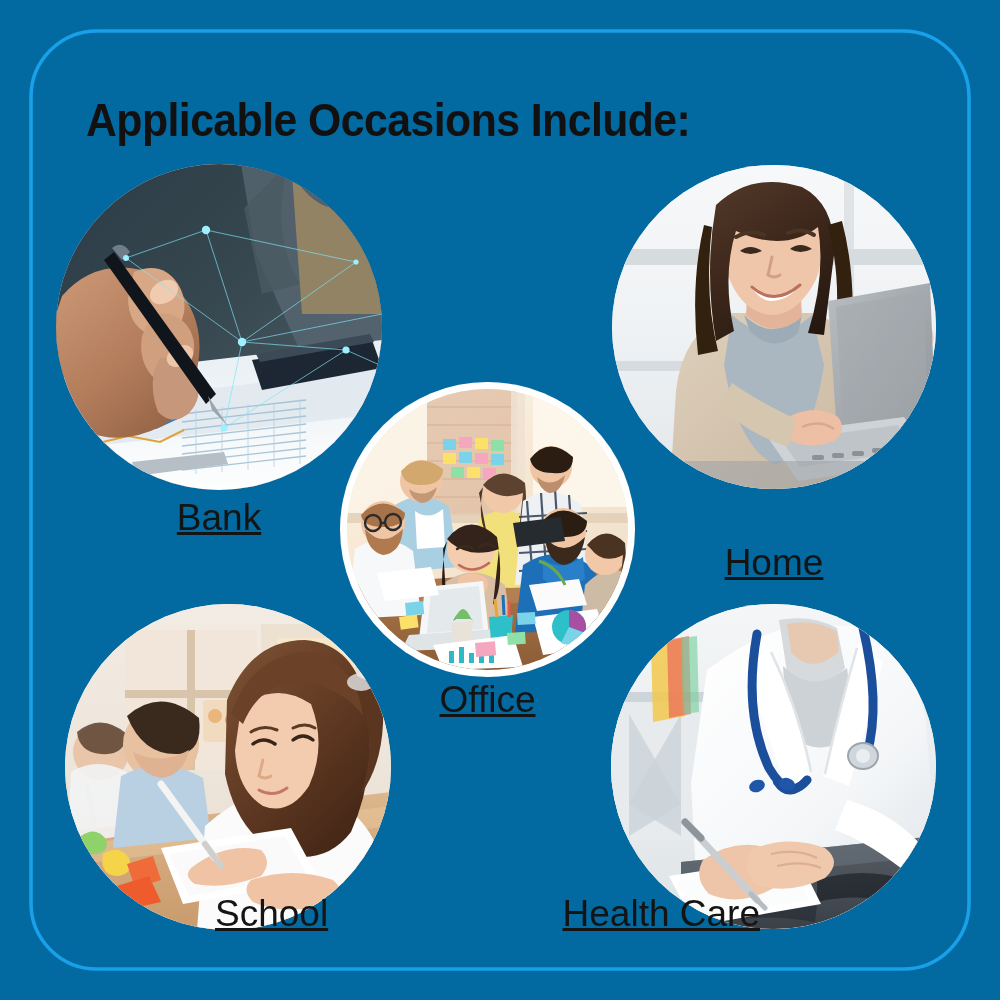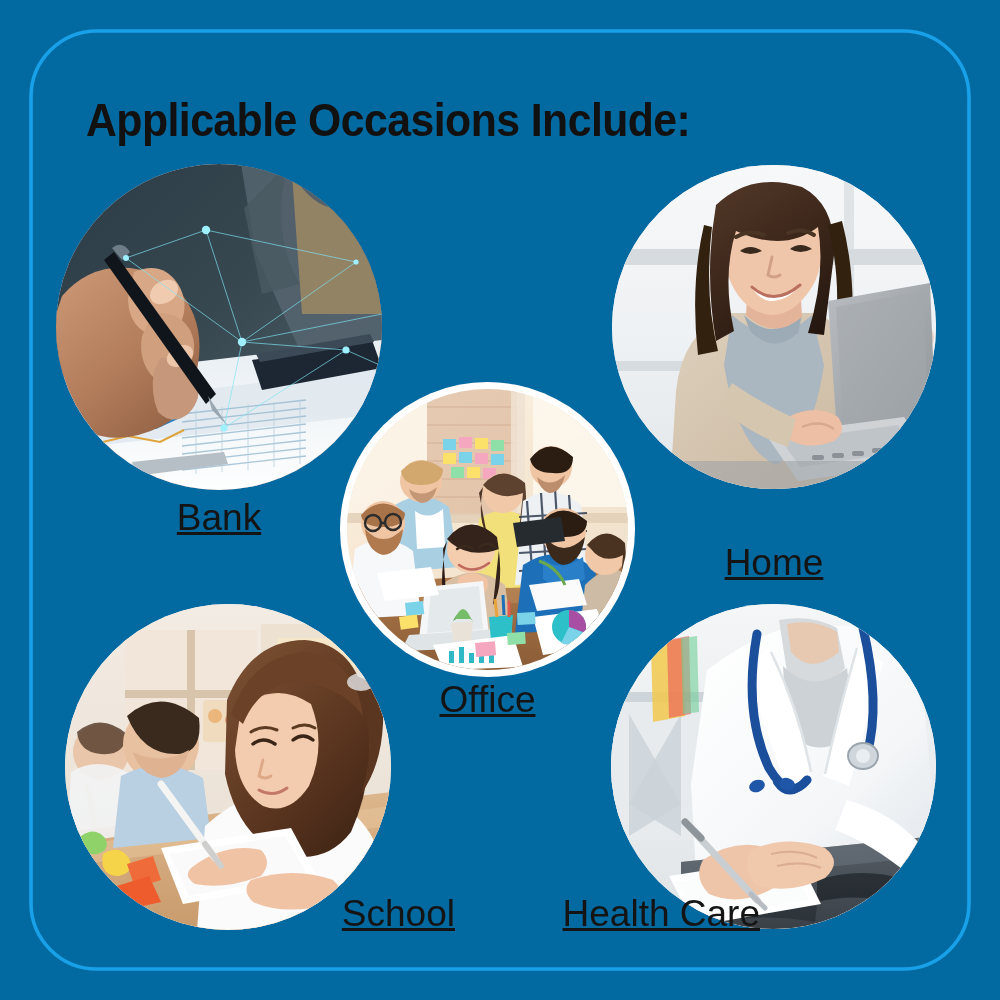--- a/index.html
+++ b/index.html
@@ -72,21 +72,21 @@
   #occasion-bank .occasion-label{ left: 56px;  top: 497px; width: 326px; }
 
   #occasion-home .circle-photo  { left: 612px; top: 165px; width: 324px; height: 324px; }
   #occasion-home .occasion-label{ left: 612px; top: 498px; width: 324px; margin-top: 44px; }
 
   #occasion-office .circle-photo  { left: 347px; top: 389px; width: 281px; height: 281px;
                                     box-shadow: 0 0 0 7px #ffffff; }
   #occasion-office .occasion-label{ left: 347px; top: 679px; width: 281px; }
 
   #occasion-school .circle-photo  { left: 65px;  top: 604px; width: 326px; height: 326px; }
-  #occasion-school .occasion-label{ left: 215px; top: 893px; width: 240px; text-align: right; }
+  #occasion-school .occasion-label{ left: 215px; top: 893px; width: 240px; text-align: left; }
 
   #occasion-health .circle-photo  { left: 611px; top: 604px; width: 325px; height: 325px; }
   #occasion-health .occasion-label{ left: 500px; top: 893px; width: 260px; text-align: right; }
 
   
   .occasion-label { z-index: 5; }
   #occasion-office { z-index: 4; }
 </style>
 </head>
 <body>

